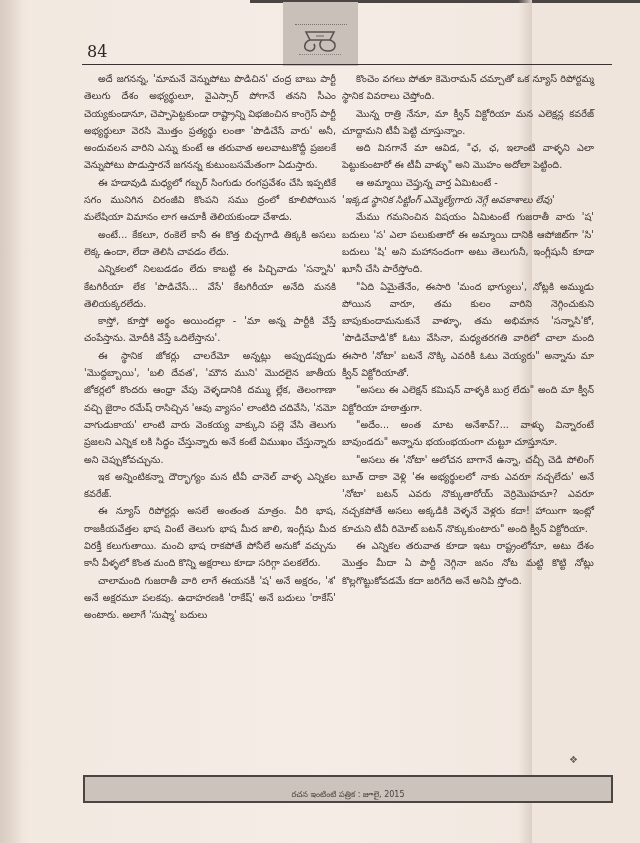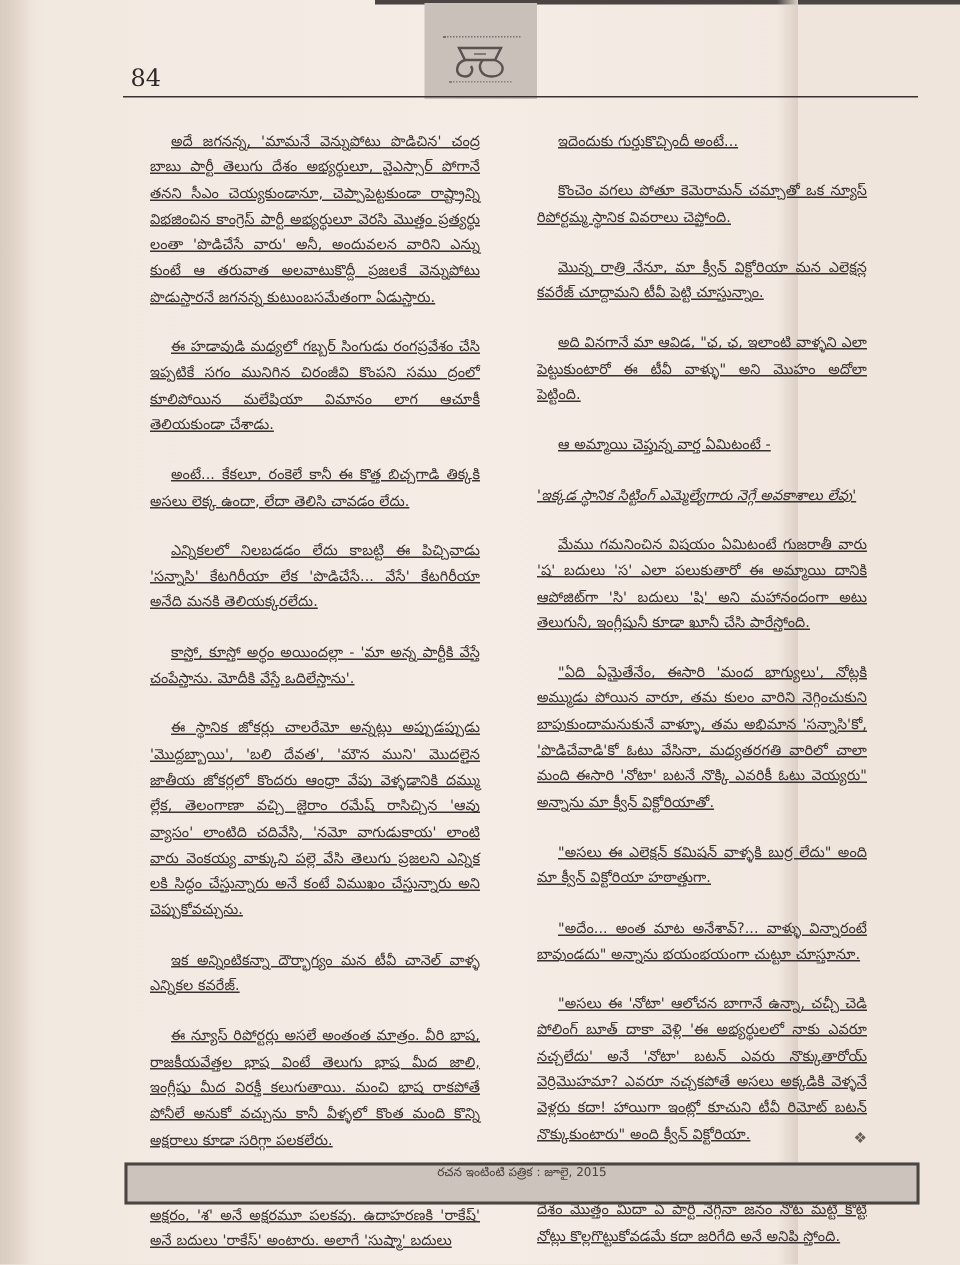--- a/index.html
+++ b/index.html
@@ -47,32 +47,32 @@
       position: absolute; left: 82px; top: 64px; width: 530px; height: 1px;
       background: #3a3230;
     }
     .column {
       position: absolute; top: 70px;
       font-size: 9.6px; line-height: 17.3px; letter-spacing: 0.05px;
       text-align: justify;
     }
     .col-left { left: 84px; width: 252px; }
     .col-right { left: 342px; width: 252px; }
-    .column p { margin: 16px; text-indent: 14px; text-decoration: underline; }
+    .column p { margin: 0; text-indent: 14px; }
     .column p.noindent { text-indent: 0; }
     .column p.italic { font-style: italic; }
     .end-mark {
       position: absolute; left: 569px; top: 754px;
       font-size: 10px; color: #6a5e58;
     }
     .footer-box {
       position: absolute; left: 83px; top: 775px; width: 526px; height: 24px;
       border: 2px solid #4a4442;
       background: #ccc3bc;
-      display: flex; align-items: flex-start; justify-content: center;
+      display: flex; align-items: flex-end; justify-content: center;
     }
     .footer-text {
       font-size: 8px; color: #4a403c;
     }
   </style>
 </head>
 <body>
 
 <div class="page">
   <div class="left-shadow"></div>
@@ -100,21 +100,20 @@
     <p>అంటే... కేకలూ, రంకెలే కానీ ఈ కొత్త బిచ్చగాడి తిక్కకి అసలు లెక్క ఉందా, లేదా తెలిసి చావడం లేదు.</p>
     <p>ఎన్నికలలో నిలబడడం లేదు కాబట్టి ఈ పిచ్చివాడు 'సన్నాసి' కేటగిరీయా లేక 'పొడిచేసే... వేసే' కేటగిరీయా అనేది మనకి తెలియక్కరలేదు.</p>
     <p>కాస్తో, కూస్తో అర్థం అయిందల్లా - 'మా అన్న పార్టీకి వేస్తే చంపేస్తాను. మోదీకి వేస్తే ఒదిలేస్తాను'.</p>
     <p>ఈ స్థానిక జోకర్లు చాలరేమో అన్నట్లు అప్పుడప్పుడు 'మొద్దబ్బాయి', 'బలి దేవత', 'మౌన ముని' మొదలైన జాతీయ జోకర్లలో కొందరు ఆంధ్రా వేపు వెళ్ళడానికి దమ్ము ల్లేక, తెలంగాణా వచ్చి జైరాం రమేష్ రాసిచ్చిన 'ఆవు వ్యాసం' లాంటిది చదివేసి, 'నమో వాగుడుకాయ' లాంటి వారు వెంకయ్య వాక్కుని పల్లె వేసి తెలుగు ప్రజలని ఎన్నిక లకి సిద్ధం చేస్తున్నారు అనే కంటే విముఖం చేస్తున్నారు అని చెప్పుకోవచ్చును.</p>
     <p>ఇక అన్నింటికన్నా దౌర్భాగ్యం మన టీవీ చానెల్ వాళ్ళ ఎన్నికల కవరేజ్.</p>
     <p>ఈ న్యూస్ రిపోర్టర్లు అసలే అంతంత మాత్రం. వీరి భాష, రాజకీయవేత్తల భాష వింటే తెలుగు భాష మీద జాలి, ఇంగ్లీషు మీద విరక్తీ కలుగుతాయి. మంచి భాష రాకపోతే పోనీలే అనుకో వచ్చును కానీ వీళ్ళలో కొంత మంది కొన్ని అక్షరాలు కూడా సరిగ్గా పలకలేరు.</p>
     <p>చాలామంది గుజరాతీ వారి లాగే ఈయనకీ 'ష' అనే అక్షరం, 'శ' అనే అక్షరమూ పలకవు. ఉదాహరణకి 'రాకేష్' అనే బదులు 'రాకేస్' అంటారు. అలాగే 'సుష్మా' బదులు</p>
   </div>
 
   <div class="column col-right">
-    <p>ఇదెందుకు గుర్తుకొచ్చిందీ అంటే...</p>
     <p>కొంచెం వగలు పోతూ కెమెరామన్ చమ్చాతో ఒక న్యూస్ రిపోర్టమ్మ స్థానిక వివరాలు చెప్తోంది.</p>
     <p>మొన్న రాత్రి నేనూ, మా క్వీన్ విక్టోరియా మన ఎలెక్షన్ల కవరేజ్ చూద్దామని టీవీ పెట్టి చూస్తున్నాం.</p>
     <p>అది వినగానే మా ఆవిడ, "ఛ, ఛ, ఇలాంటి వాళ్ళని ఎలా పెట్టుకుంటారో ఈ టీవీ వాళ్ళు" అని మొహం అదోలా పెట్టింది.</p>
     <p>ఆ అమ్మాయి చెప్తున్న వార్త ఏమిటంటే -</p>
     <p class="noindent italic">'ఇక్కడ స్థానిక సిట్టింగ్ ఎమ్మెల్యేగారు నెగ్గే అవకాశాలు లేవు'</p>
     <p>మేము గమనించిన విషయం ఏమిటంటే గుజరాతీ వారు 'ష' బదులు 'స' ఎలా పలుకుతారో ఈ అమ్మాయి దానికి ఆపోజిట్‌గా 'సి' బదులు 'షి' అని మహానందంగా అటు తెలుగునీ, ఇంగ్లీషునీ కూడా ఖూనీ చేసి పారేస్తోంది.</p>
     <p>"ఏది ఏమైతేనేం, ఈసారి 'మంద భాగ్యులు', నోట్లకి అమ్ముడు పోయిన వారూ, తమ కులం వారిని నెగ్గించుకుని బాపుకుందామనుకునే వాళ్ళూ, తమ అభిమాన 'సన్నాసి'కో, 'పొడిచేవాడి'కో ఓటు వేసినా, మధ్యతరగతి వారిలో చాలా మంది ఈసారి 'నోటా' బటనే నొక్కి ఎవరికీ ఓటు వెయ్యరు" అన్నాను మా క్వీన్ విక్టోరియాతో.</p>
     <p>"అసలు ఈ ఎలెక్షన్ కమిషన్ వాళ్ళకి బుర్ర లేదు" అంది మా క్వీన్ విక్టోరియా హఠాత్తుగా.</p>
     <p>"అదేం... అంత మాట అనేశావ్?... వాళ్ళు విన్నారంటే బావుండదు" అన్నాను భయంభయంగా చుట్టూ చూస్తూనూ.</p>
     <p>"అసలు ఈ 'నోటా' ఆలోచన బాగానే ఉన్నా, చచ్చీ చెడి పోలింగ్ బూత్ దాకా వెళ్లి 'ఈ అభ్యర్థులలో నాకు ఎవరూ నచ్చలేదు' అనే 'నోటా' బటన్ ఎవరు నొక్కుతారోయ్ వెర్రిమొహమా? ఎవరూ నచ్చకపోతే అసలు అక్కడికి వెళ్ళనే వెళ్లరు కదా! హాయిగా ఇంట్లో కూచుని టీవీ రిమోట్ బటన్ నొక్కుకుంటారు" అంది క్వీన్ విక్టోరియా.</p>

